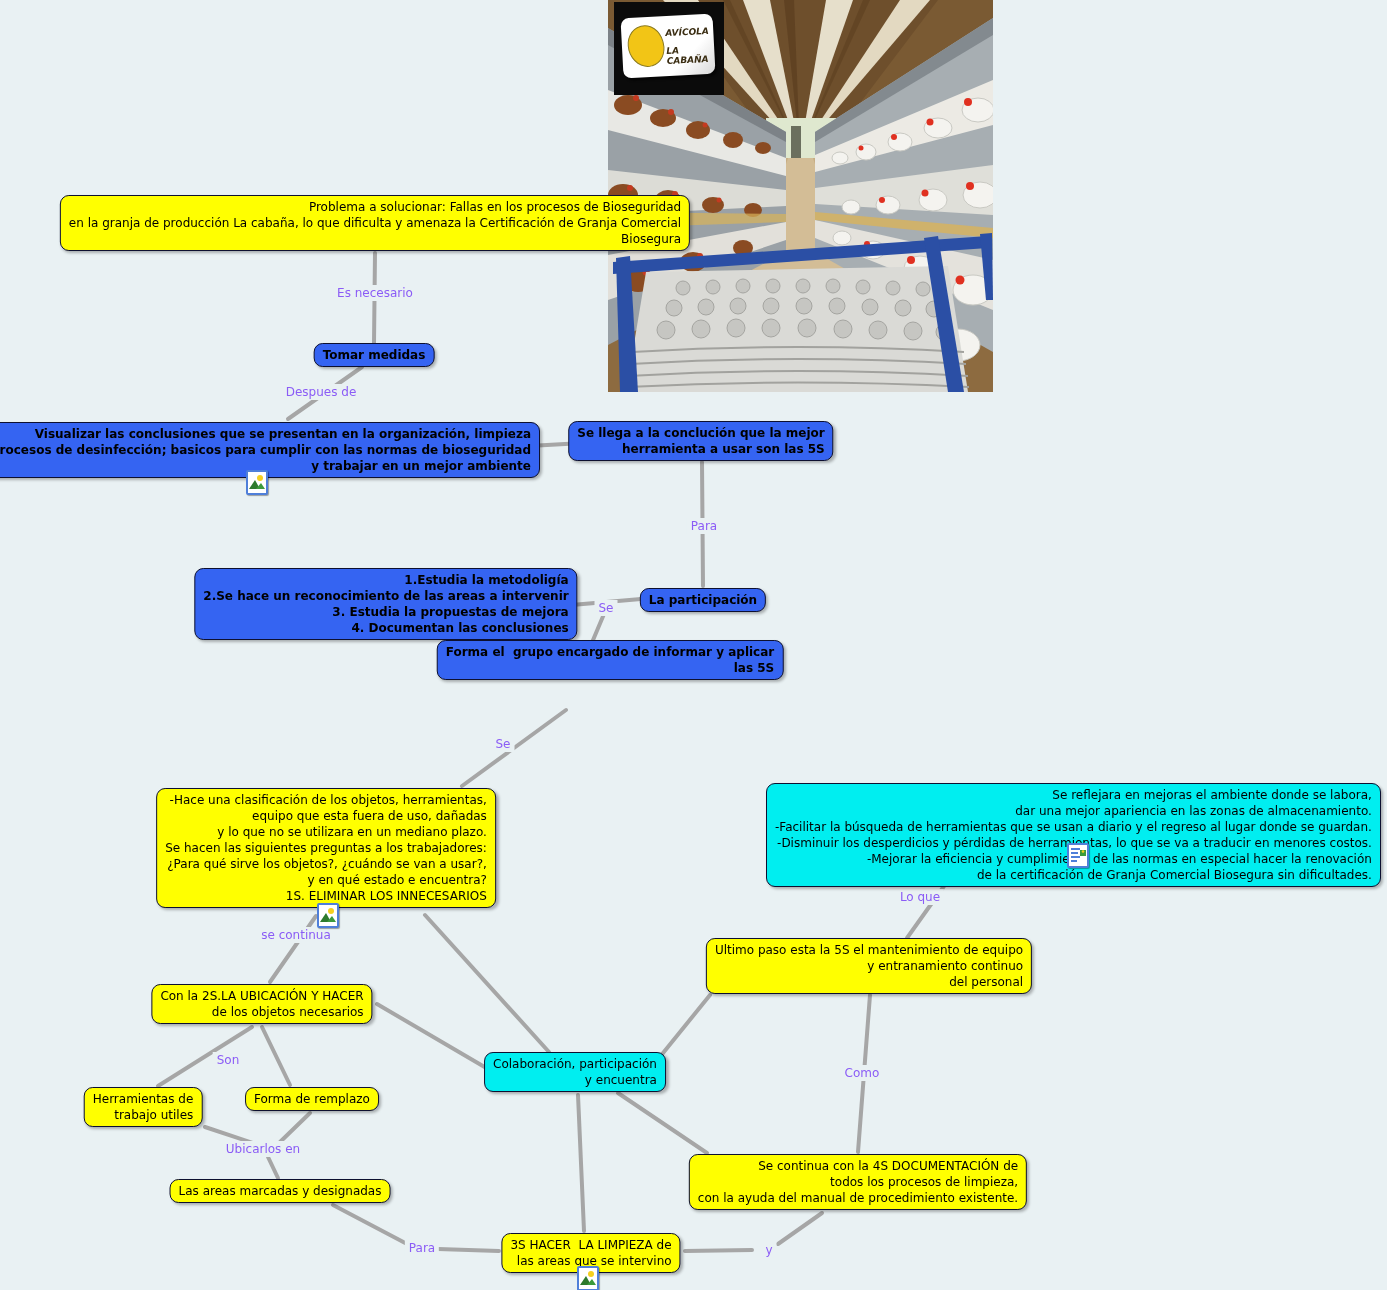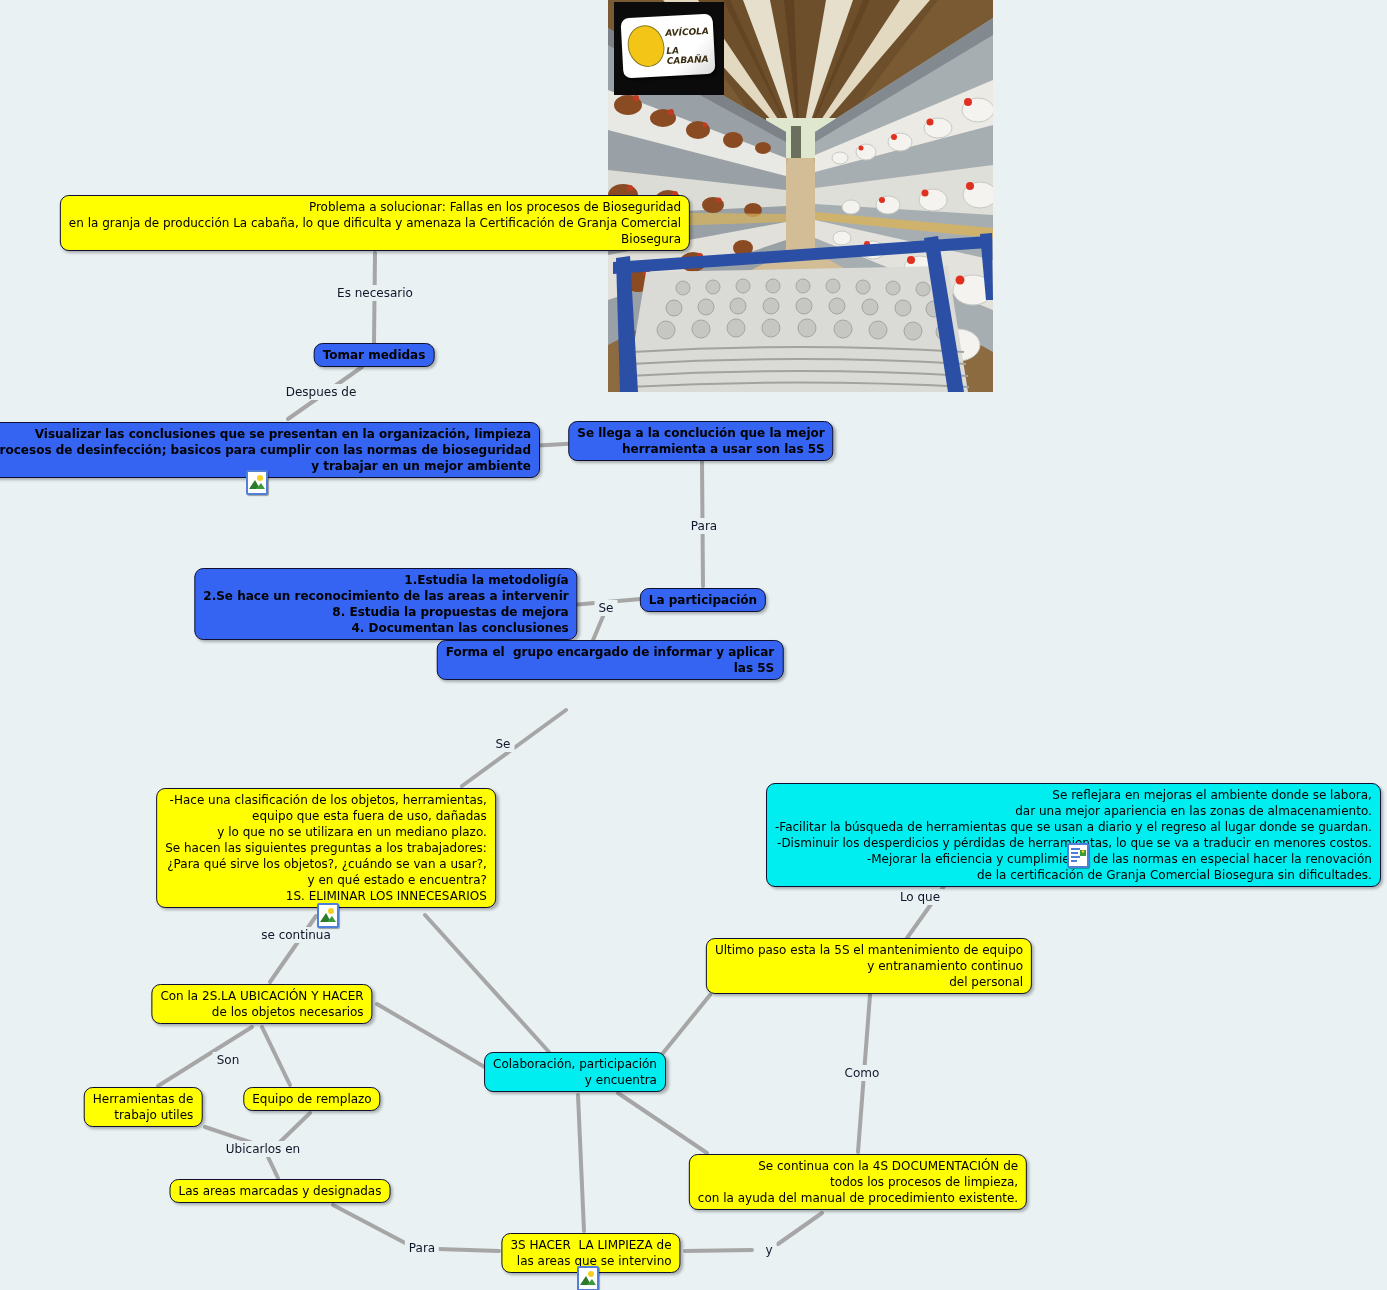--- a/index.html
+++ b/index.html
@@ -18,21 +18,21 @@
     padding:3px 8px;box-sizing:border-box;
     box-shadow:2px 2px 3px rgba(0,0,0,.28);
   }
   .node.blue{background:#3564f2;font-weight:bold;}
   .node.yellow{background:#ffff00;}
   .node.cyan{background:#00eef0;}
   .node.leftanchor{transform:translate(0,-50%);margin-top:33px;}
   .edge-label{
     position:absolute;z-index:2;
     transform:translate(-50%,-50%);
-    font-size:12px;color:#0f172a;background:#e9f1f3;
+    font-size:12px;color:#8b5cf6;background:#e9f1f3;
     padding:1px 4px;white-space:nowrap;
   }
   .res-icon{
     position:absolute;z-index:4;width:18px;height:21px;
     background:#fff;border:2px solid #4f7fd9;border-radius:2px;
     box-shadow:1px 1px 1px rgba(0,0,0,.35);
   }
   .res-icon svg{display:block;width:100%;height:100%;}
   #photo{
     position:absolute;left:608px;top:0;width:385px;height:392px;z-index:0;
@@ -245,21 +245,21 @@
 en la granja de producción La cabaña, lo que dificulta y amenaza la Certificación de Granja Comercial
 Biosegura</div>
 <div class="node blue" style="left:374px;top:355px">Tomar medidas</div>
 <div class="node blue" style="left:255px;top:450px">Visualizar las conclusiones que se presentan en la organización, limpieza
 y procesos de desinfección; basicos para cumplir con las normas de bioseguridad
 y trabajar en un mejor ambiente</div>
 <div class="node blue" style="left:701px;top:441px">Se llega a la conclución que la mejor
 herramienta a usar son las 5S</div>
 <div class="node blue" style="left:386px;top:604px">1.Estudia la metodoligía
 2.Se hace un reconocimiento de las areas a intervenir
-8. Estudia la propuestas de mejora
+3. Estudia la propuestas de mejora
 4. Documentan las conclusiones</div>
 <div class="node blue" style="left:703px;top:600px">La participación</div>
 <div class="node blue" style="left:610px;top:660px">Forma el  grupo encargado de informar y aplicar
 las 5S</div>
 <div class="node yellow" style="left:326px;top:848px">-Hace una clasificación de los objetos, herramientas,
 equipo que esta fuera de uso, dañadas
 y lo que no se utilizara en un mediano plazo.
 Se hacen las siguientes preguntas a los trabajadores:
 ¿Para qué sirve los objetos?, ¿cuándo se van a usar?,
 y en qué estado e encuentra?
@@ -271,21 +271,21 @@
 -Disminuir los desperdicios y pérdidas de herramientas, lo que se va a traducir en menores costos.
 -Mejorar la eficiencia y cumplimiento de las normas en especial hacer la renovación
 de la certificación de Granja Comercial Biosegura sin dificultades.</div>
 <div class="node yellow" style="left:869px;top:966px">Ultimo paso esta la 5S el mantenimiento de equipo
 y entranamiento continuo
 del personal</div>
 <div class="node yellow" style="left:262px;top:1004px">Con la 2S.LA UBICACIÓN Y HACER
 de los objetos necesarios</div>
 <div class="node yellow" style="left:143px;top:1107px">Herramientas de
 trabajo utiles</div>
-<div class="node yellow" style="left:312px;top:1099px">Equipo de remplazo</div>
+<div class="node yellow" style="left:312px;top:1099px">Forma de remplazo</div>
 <div class="node yellow" style="left:280px;top:1191px">Las areas marcadas y designadas</div>
 <div class="node cyan" style="left:575px;top:1072px">Colaboración, participación
 y encuentra</div>
 <div class="node yellow" style="left:858px;top:1182px">Se continua con la 4S DOCUMENTACIÓN de
 todos los procesos de limpieza,
 con la ayuda del manual de procedimiento existente.</div>
 <div class="node yellow" style="left:591px;top:1253px">3S HACER  LA LIMPIEZA de
 las areas que se intervino
 </div>
 

